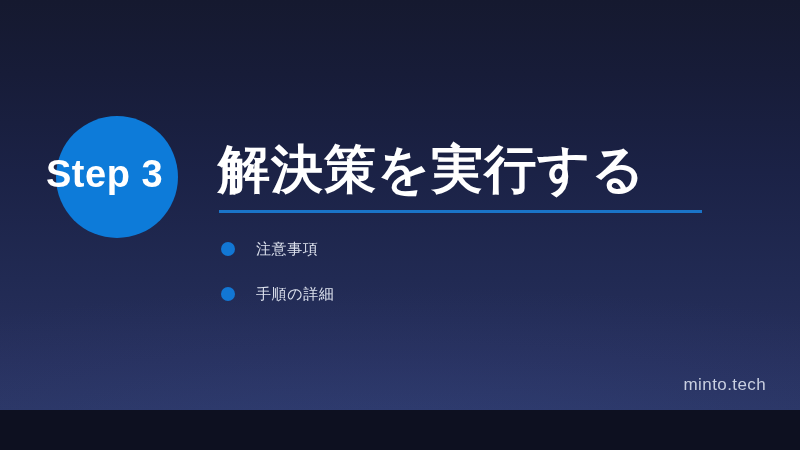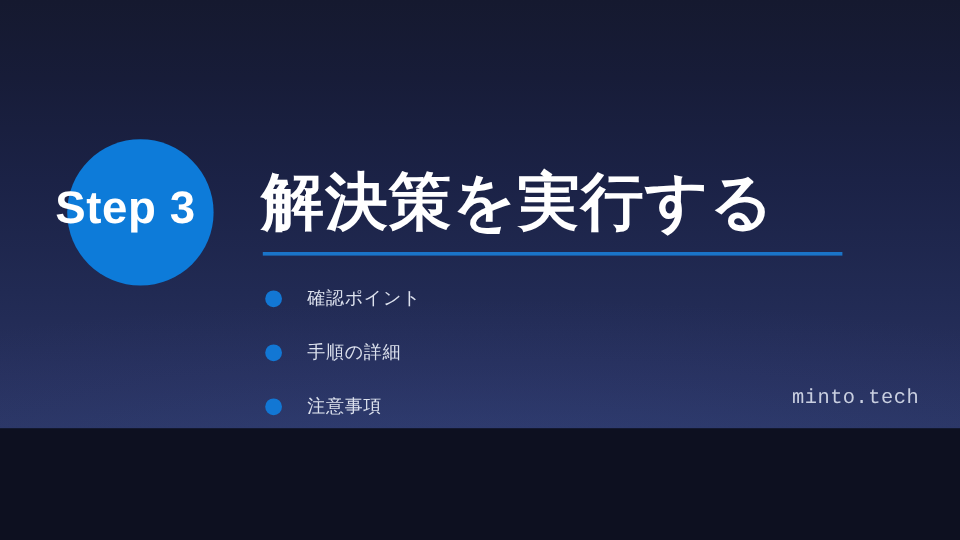--- a/index.html
+++ b/index.html
@@ -7,21 +7,21 @@
     padding: 0;
     background: #0d1020;
   }
   body {
     font-family: "Liberation Sans", "DejaVu Sans", sans-serif;
   }
 
   #slide {
     position: relative;
     width: 800px;
-    height: 357px;
+    height: 410px;
     overflow: hidden;
     background: linear-gradient(180deg,
         #15192f 0%,
         #171c38 18%,
         #1b2246 42%,
         #212a53 68%,
         #27305d 88%,
         #2a3563 100%);
   }
 
@@ -127,50 +127,45 @@
   
   .footer-brand {
     position: absolute;
     right: 34px;
     bottom: 15px;
     z-index: 3;
     font-size: 17px;
     color: #c9cfe0;
     letter-spacing: 0.4px;
     white-space: nowrap;
-    font-family: Liberation Mono, monospace;
   }
 </style>
 </head>
 <body>
 
 <div id="slide">
 
   <div class="step-circle"></div>
 
   <div class="step-label">Step 3</div>
 
   <div class="title">解決策を実行する</div>
 
   <div class="divider"></div>
 
   <ul class="bullet-list">
 
+
     <li class="bullet-item">
       <span class="bullet-dot"></span>
-      <span class="bullet-text">確認ポイント</span>
+      <span class="bullet-text">注意事項</span>
     </li>
 
     <li class="bullet-item">
       <span class="bullet-dot"></span>
       <span class="bullet-text">手順の詳細</span>
-    </li>
-
-    <li class="bullet-item">
-      <span class="bullet-dot"></span>
-      <span class="bullet-text">注意事項</span>
     </li>
 
   </ul>
 
   <div class="footer-brand">minto.tech</div>
 
 </div>
 
 </body></html>

